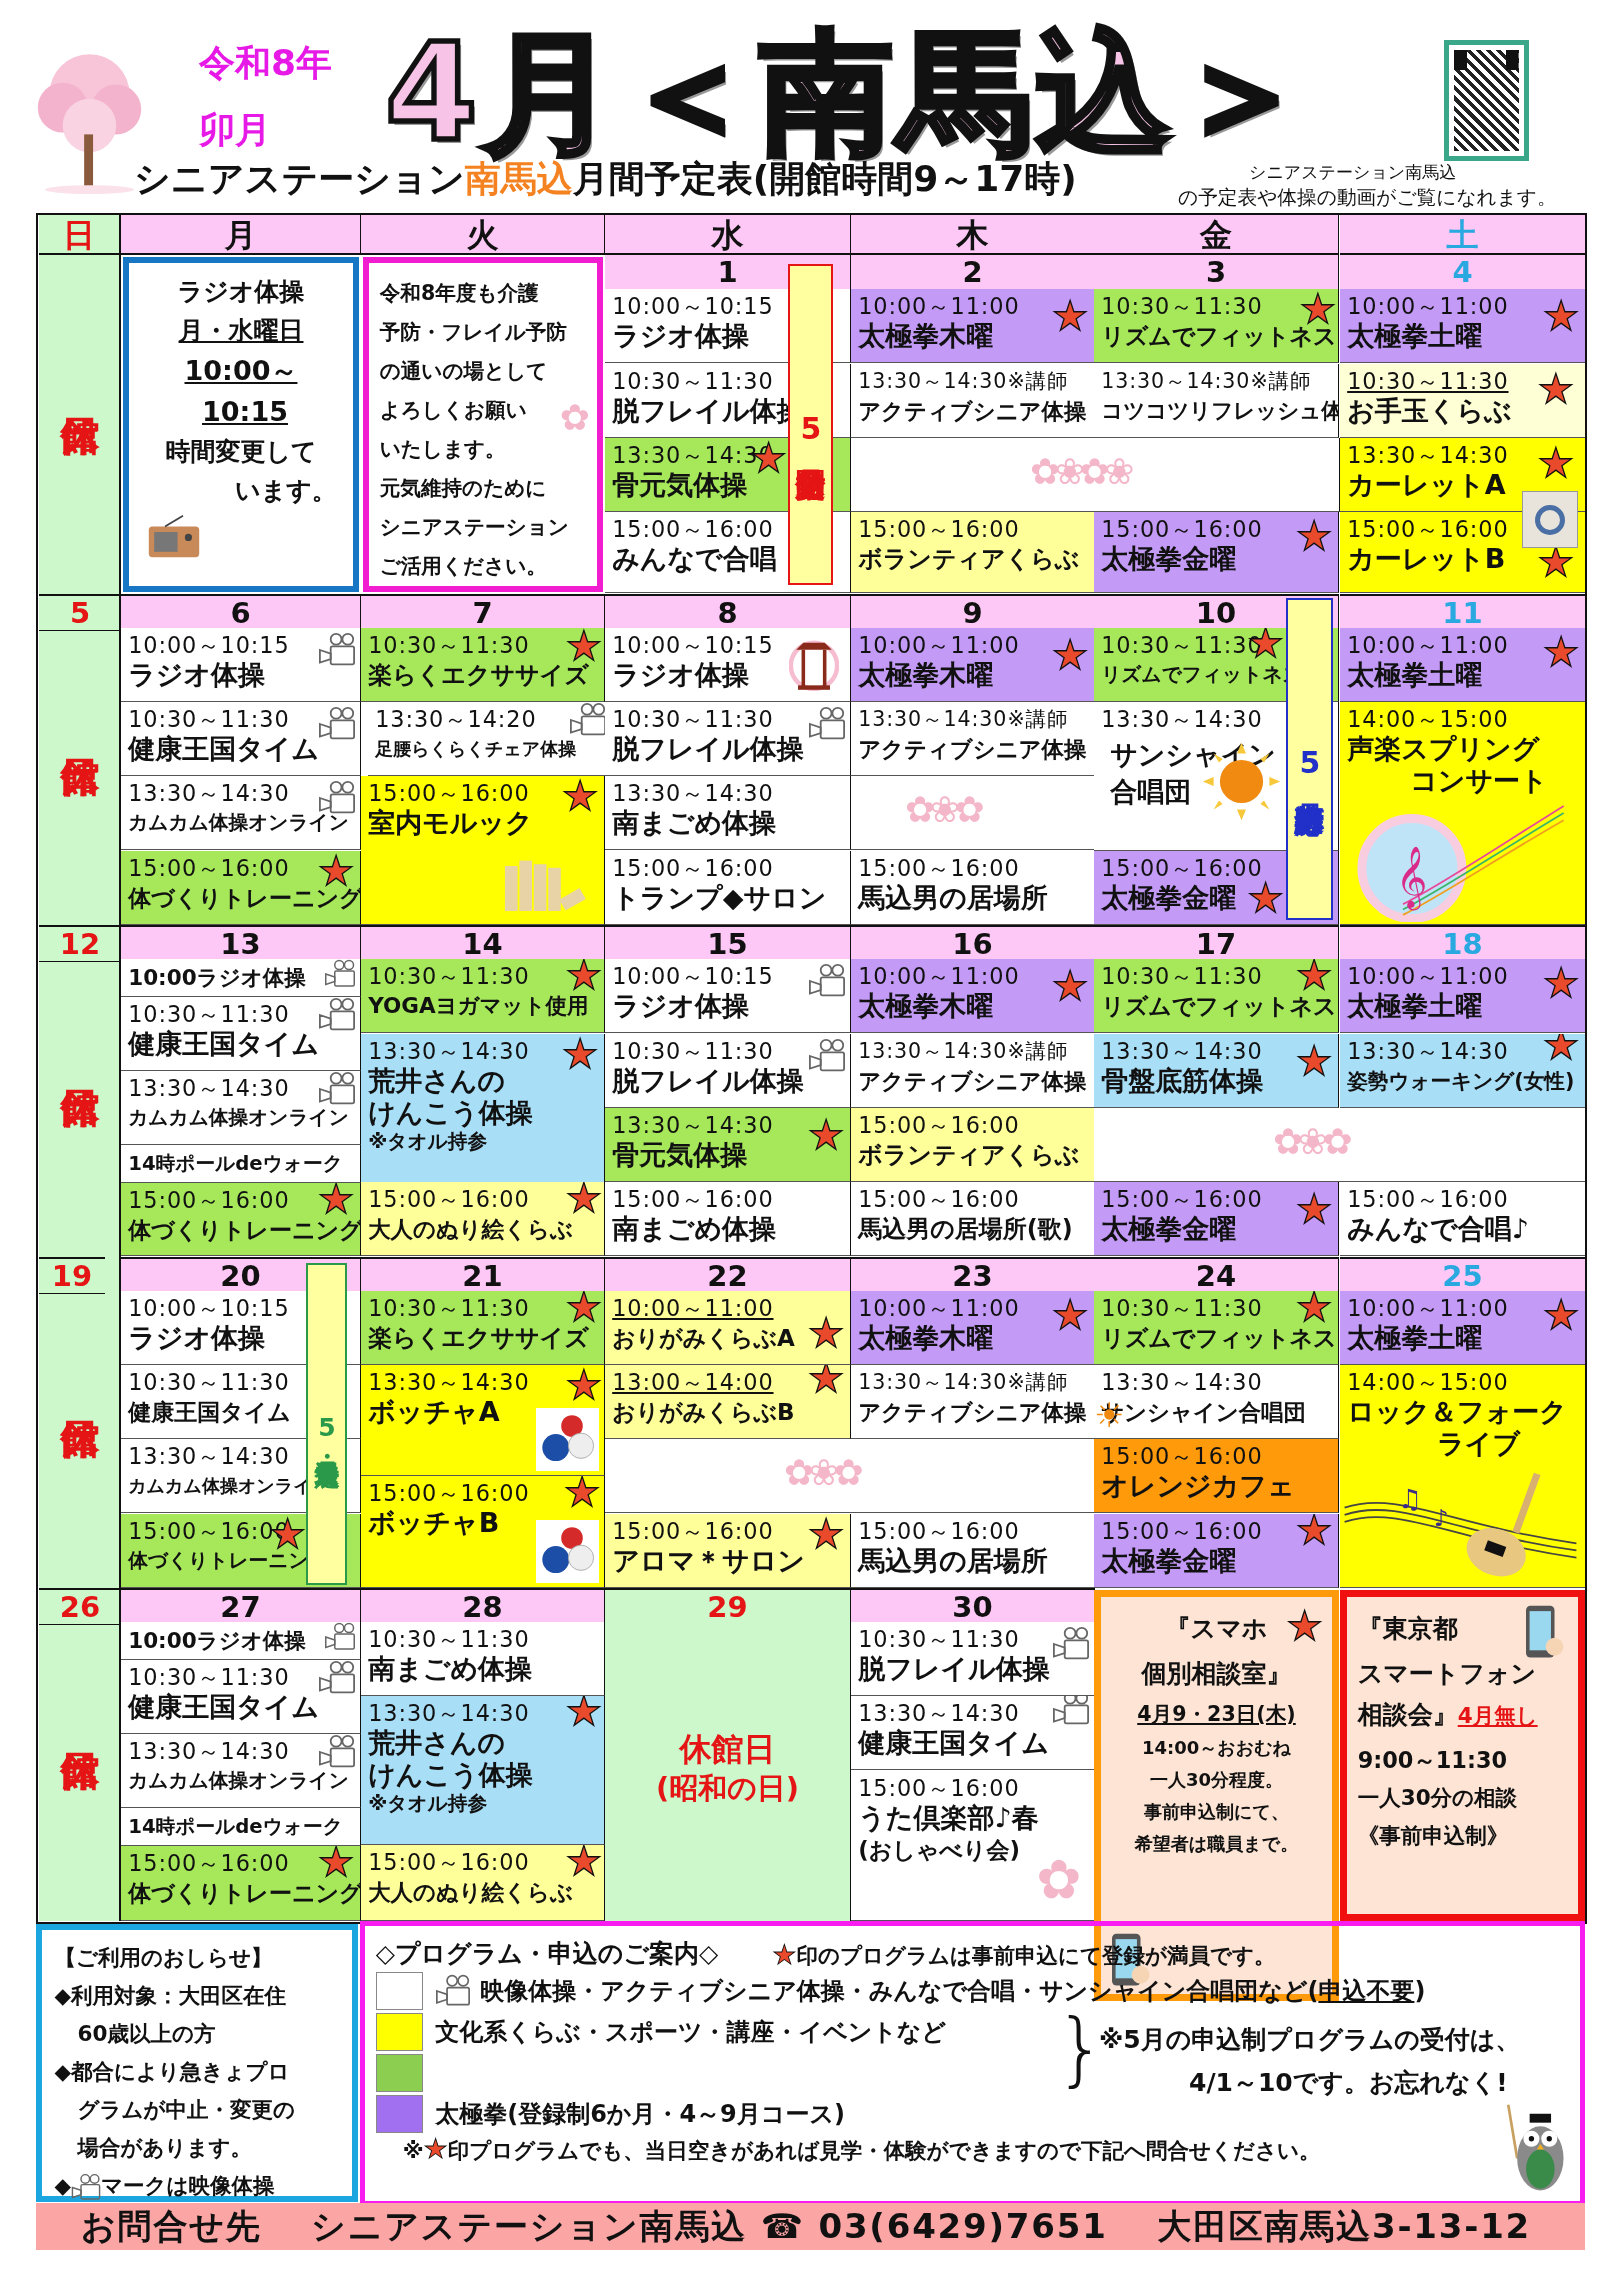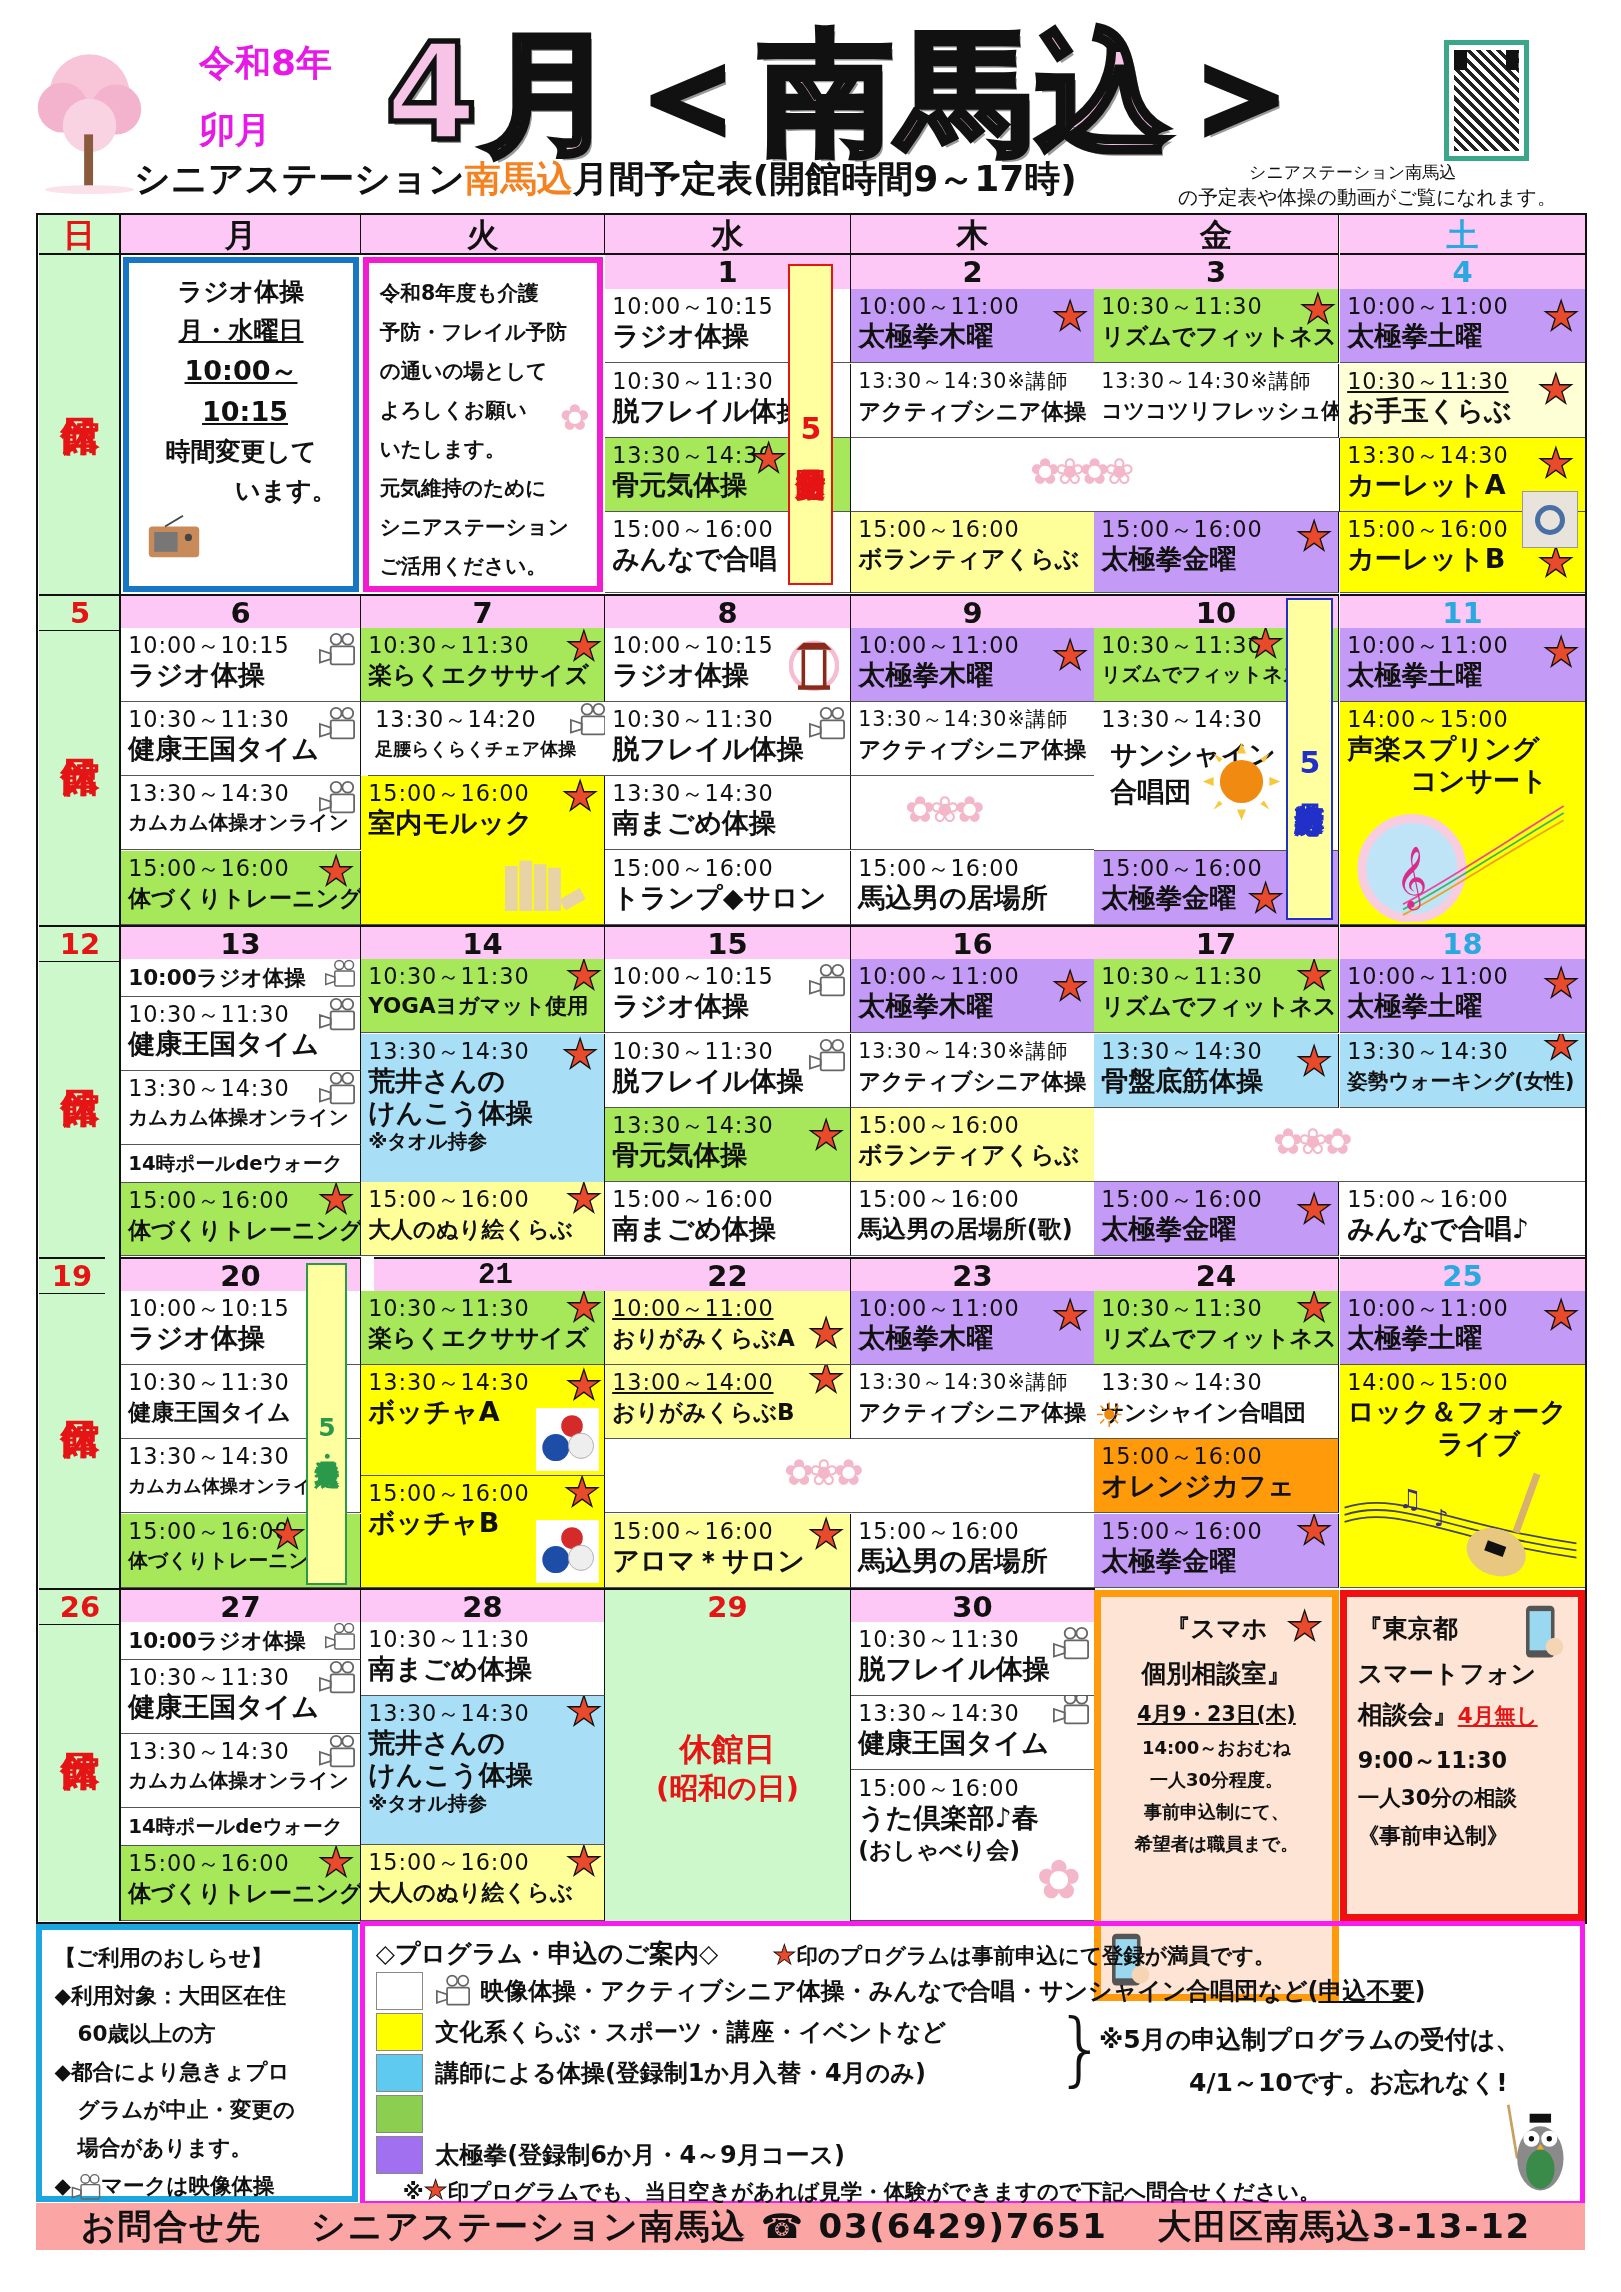--- a/index.html
+++ b/index.html
@@ -538,21 +538,21 @@
   <div class="time">13:30～14:30</div>
     <div class="name" style="font-size:18px;">カムカム体操オンライン</div>
   </div>
 <div class="abs cell c-green" style="left:121px;top:1514px;width:240px;height:74px;">
   <div class="time">15:00～16:00</div>
     <div class="name" style="font-size:19.7px;">体づくりトレーニング</div>
   <span class="star" style="right:54px;top:0;">★</span>
   </div>
 <div class="vbanner" style="left:306px;top:1263px;width:41px;height:322px;background:#ffffa0;border-color:#2a9a4a;color:#2a9a4a;font-size:25px;">5月予定表・当選発表</div>
 
-<div class="abs date-row" style="left:374px;top:1257px;width:244px;border-top:2.7px solid #111;font-family:Liberation Mono, monospace;">21</div>
+<div class="abs date-row" style="left:361px;top:1257px;width:244px;border-top:2.7px solid #111;">21</div>
 <div class="abs cell c-green" style="left:361px;top:1291px;width:244px;height:74px;">
   <div class="time">10:30～11:30</div>
     <div class="name" style="font-size:24px;">楽らくエクササイズ</div>
   <span class="star" style="right:1.8px;top:-3.6px;">★</span>
   </div>
 <div class="abs cell c-yellow" style="left:361px;top:1365px;width:244px;height:111px;">
   <div class="time">13:30～14:30</div>
     <div class="name">ボッチャA</div>
   <span class="star" style="right:1.8px;top:0;">★</span>
   <svg style="position:absolute;right:5.4px;bottom:3.6px;" width="63" height="63" viewBox="0 0 70 70">
@@ -803,24 +803,20 @@
       </svg>
     <span>映像体操・アクティブシニア体操・みんなで合唱・サンシャイン合唱団など(</span>
       <span class="u">申込不要</span>
       <span>)</span>
   </div>
   <div class="legend-row">
     <span class="swatch" style="background:#ffff00;"></span>
     <span>文化系くらぶ・スポーツ・講座・イベントなど</span>
   </div>
   <div class="legend-row">
-    <span class="swatch" style="background:#5fcaf0;"></span>
-    <span>講師による体操(登録制1か月入替・4月のみ)</span>
-  </div>
-  <div class="legend-row">
     <span class="swatch" style="background:#8ccf50;"></span>
   </div>
   <div class="legend-row">
     <span class="swatch" style="background:#a070f0;"></span>
     <span>太極拳(登録制6か月・4～9月コース)</span>
   </div>
   <div style="font-size:21.5px;font-weight:bold;white-space:nowrap;padding-left:27px;line-height:29px;">
     <span>※</span><span style="color:#ea4a2c;font-size:27px;-webkit-text-stroke:0.9px #111;">★</span><span>印プログラムでも、当日空きがあれば見学・体験ができますので下記へ問合せください。</span>
   </div>
   <div style="position:absolute;left:690px;top:82px;font-size:81px;line-height:1;font-weight:100;">}</div>

